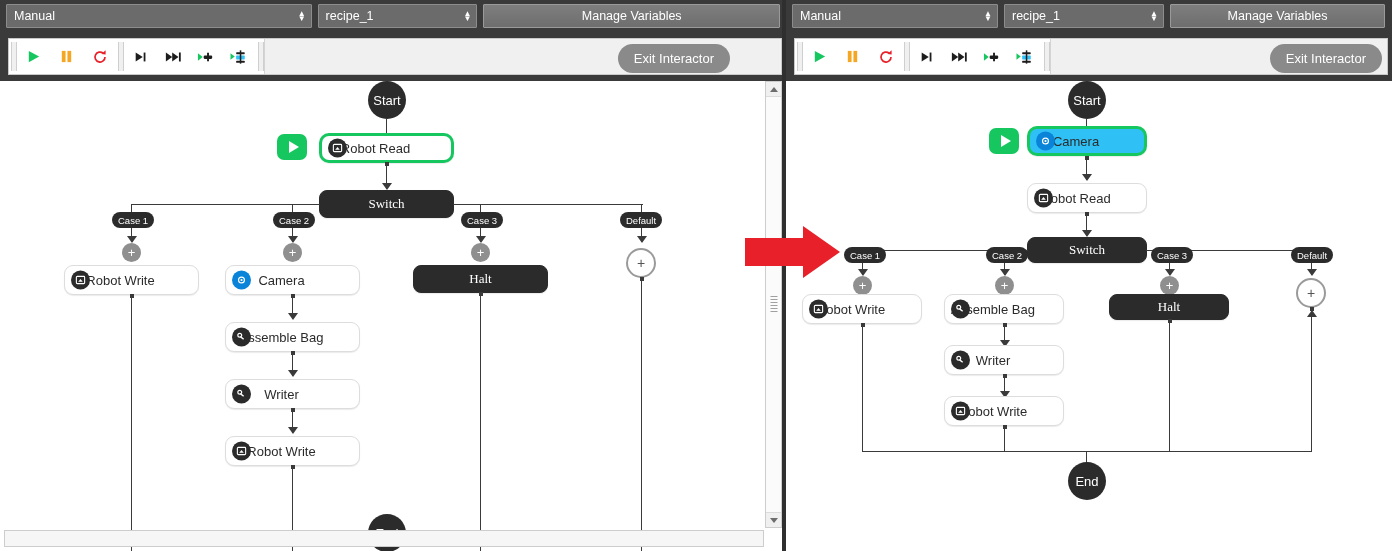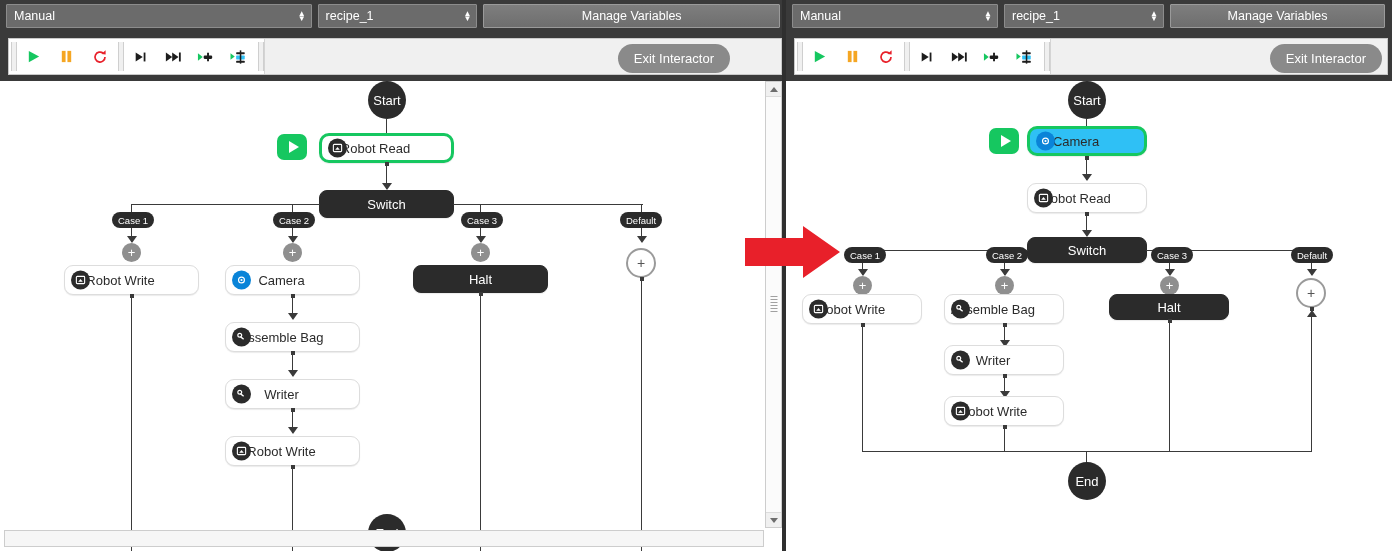--- a/index.html
+++ b/index.html
@@ -131,20 +131,21 @@
     font-size: 10px;
   }
   .node .nicon.blue { background: #0a84d8; }
   .node.sel-green { border: 3px solid #16c760; border-radius: 10px; }
   .node.sel-cyan {
     background: #2fc0f5; border: 3px solid #16c760; border-radius: 10px;
   }
   .node.dark {
     background: #2b2b2b; border: 1px solid #2b2b2b; color: #ffffff;
     border-radius: 8px;
+    font-family: Liberation Serif, serif;
   }
   .node.dark .nlabel { padding-right: 0; }
 
   .term {
     position: absolute; width: 38px; height: 38px; border-radius: 50%;
     background: #2b2b2b; color: #ffffff;
     display: flex; align-items: center; justify-content: center;
     font-size: 13px;
   }
   .caselbl {

